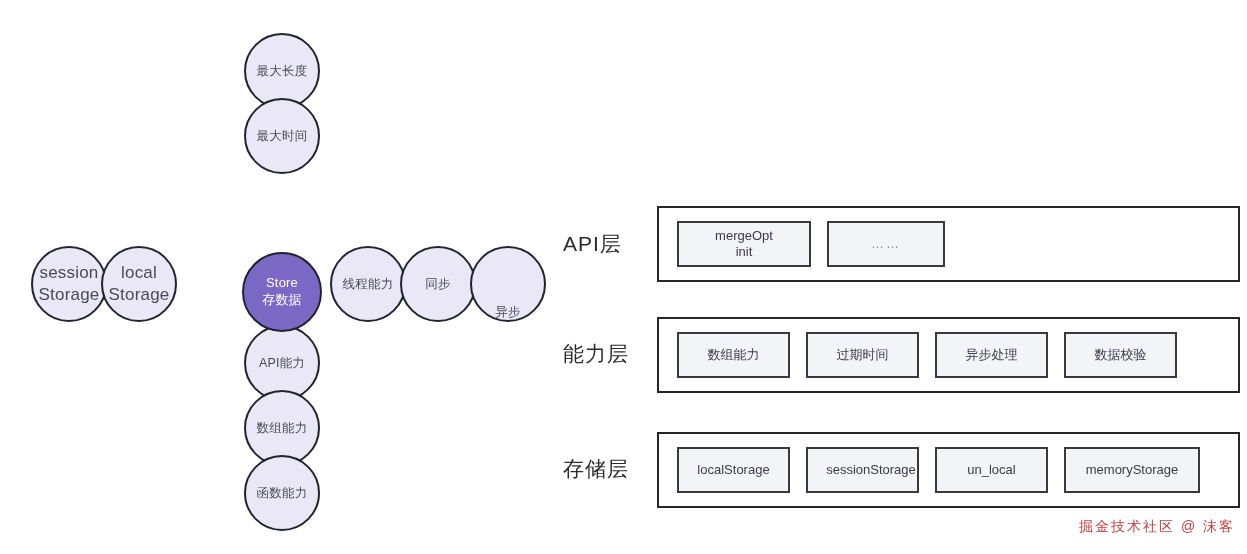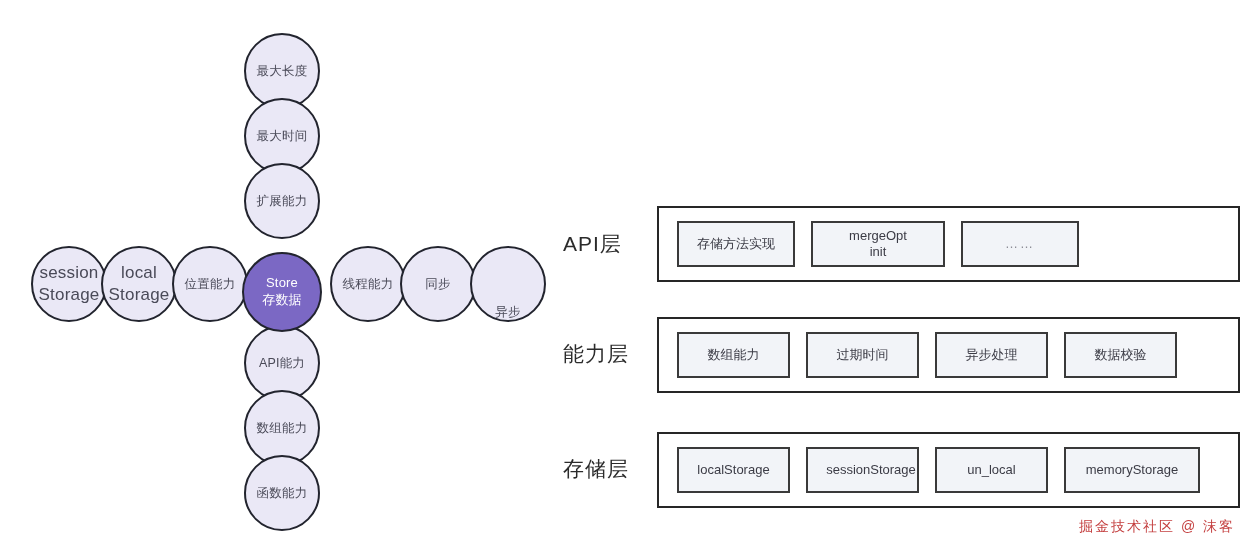--- a/index.html
+++ b/index.html
@@ -107,35 +107,29 @@
 <div id="canvas">
 
   <div id="cluster">
 
     <div class="node" style="left:244px; top:33px;">
       <span class="ln">最大长度</span>
     </div>
     <div class="node" style="left:244px; top:98px;">
       <span class="ln">最大时间</span>
     </div>
-    <div class="node" style="left:244px; top:163px;">
-      <span class="ln">扩展能力</span>
-    </div>
 
     <div class="node en" style="left:31px; top:246px;">
       <span class="ln">session</span>
       <span class="ln">Storage</span>
     </div>
     <div class="node en" style="left:101px; top:246px;">
       <span class="ln">local</span>
       <span class="ln">Storage</span>
     </div>
-    <div class="node" style="left:172px; top:246px;">
-      <span class="ln">位置能力</span>
-    </div>
 
     <div class="node center" style="left:242px; top:252px; width:80px; height:80px;">
       <span class="ln">Store</span>
       <span class="ln">存数据</span>
     </div>
 
     <div class="node" style="left:330px; top:246px;">
       <span class="ln">线程能力</span>
     </div>
     <div class="node" style="left:400px; top:246px;">
@@ -153,23 +147,20 @@
     </div>
     <div class="node" style="left:244px; top:455px;">
       <span class="ln">函数能力</span>
     </div>
   </div>
 
   <div class="layer-label" style="left:563px; top:230px;">
     <span>API层</span>
   </div>
   <div class="layer-box" style="left:657px; top:206px; width:583px; height:76px;">
-    <div class="cell" style="width:118px;">
-      <span class="ln">存储方法实现</span>
-    </div>
     <div class="cell" style="width:134px;">
       <span class="ln">mergeOpt</span>
       <span class="ln">init</span>
     </div>
     <div class="cell dots" style="width:118px;">
       <span class="ln">……</span>
     </div>
   </div>
 
   <div class="layer-label" style="left:563px; top:340px;">

